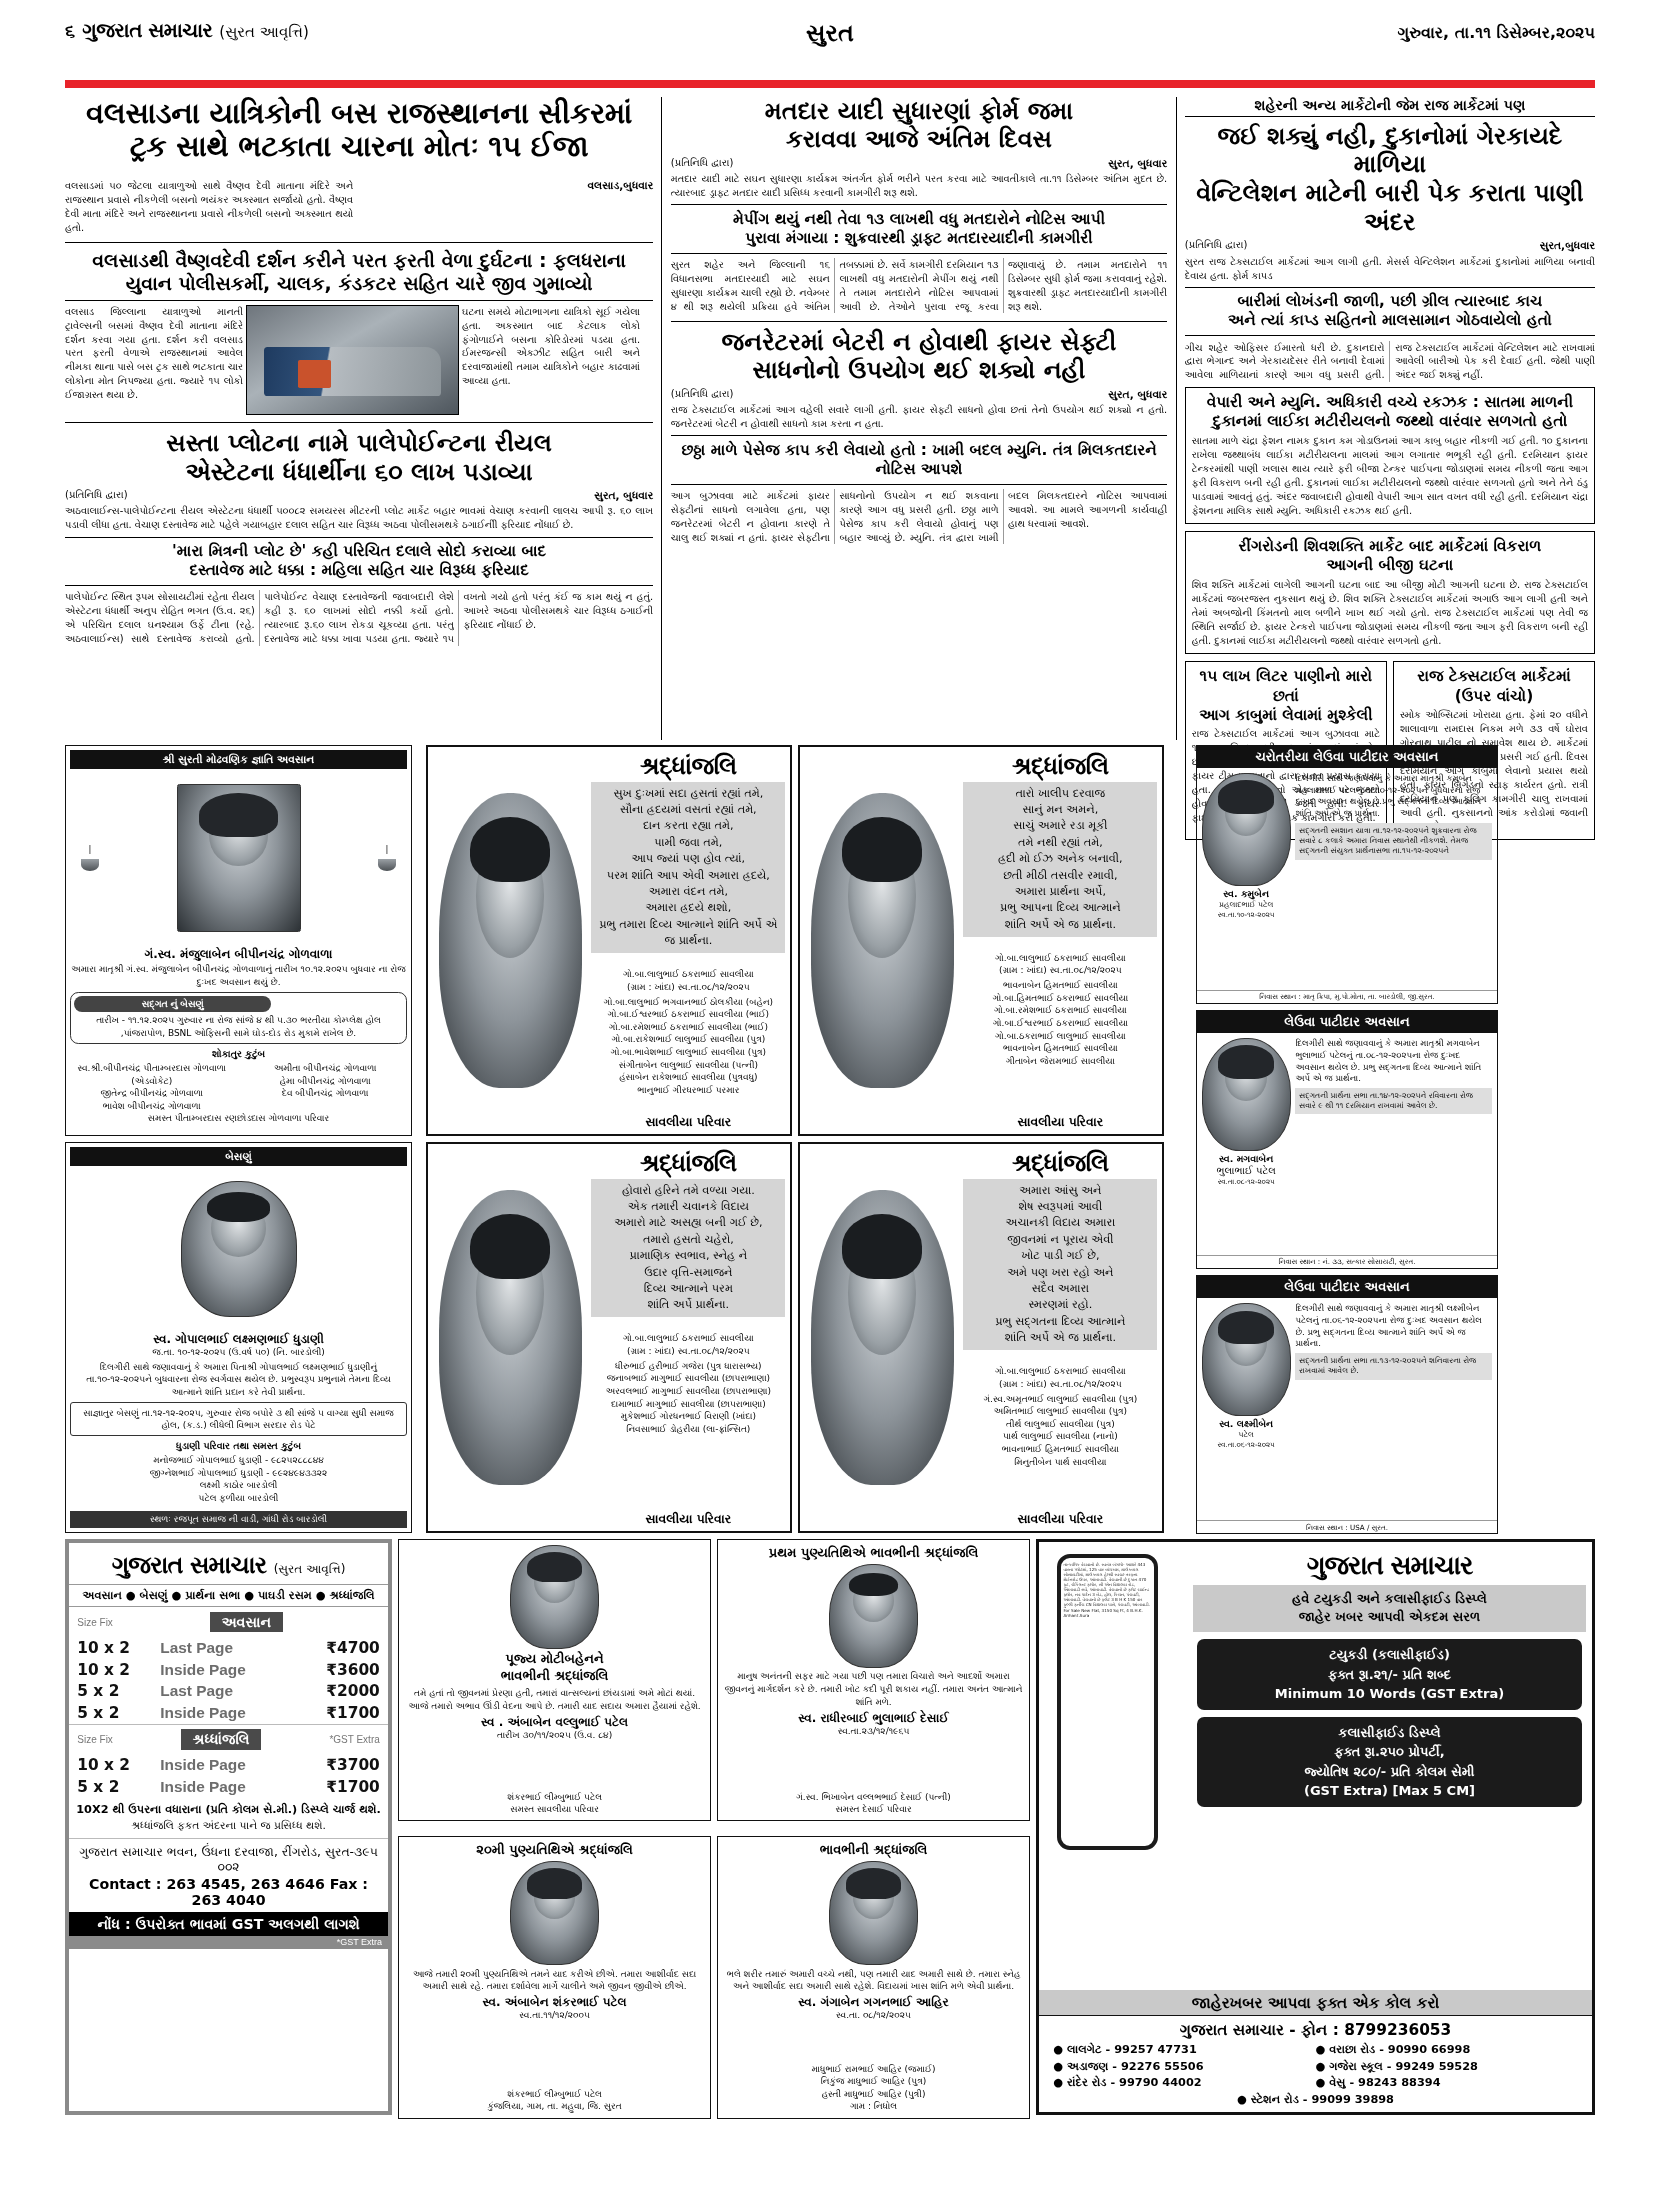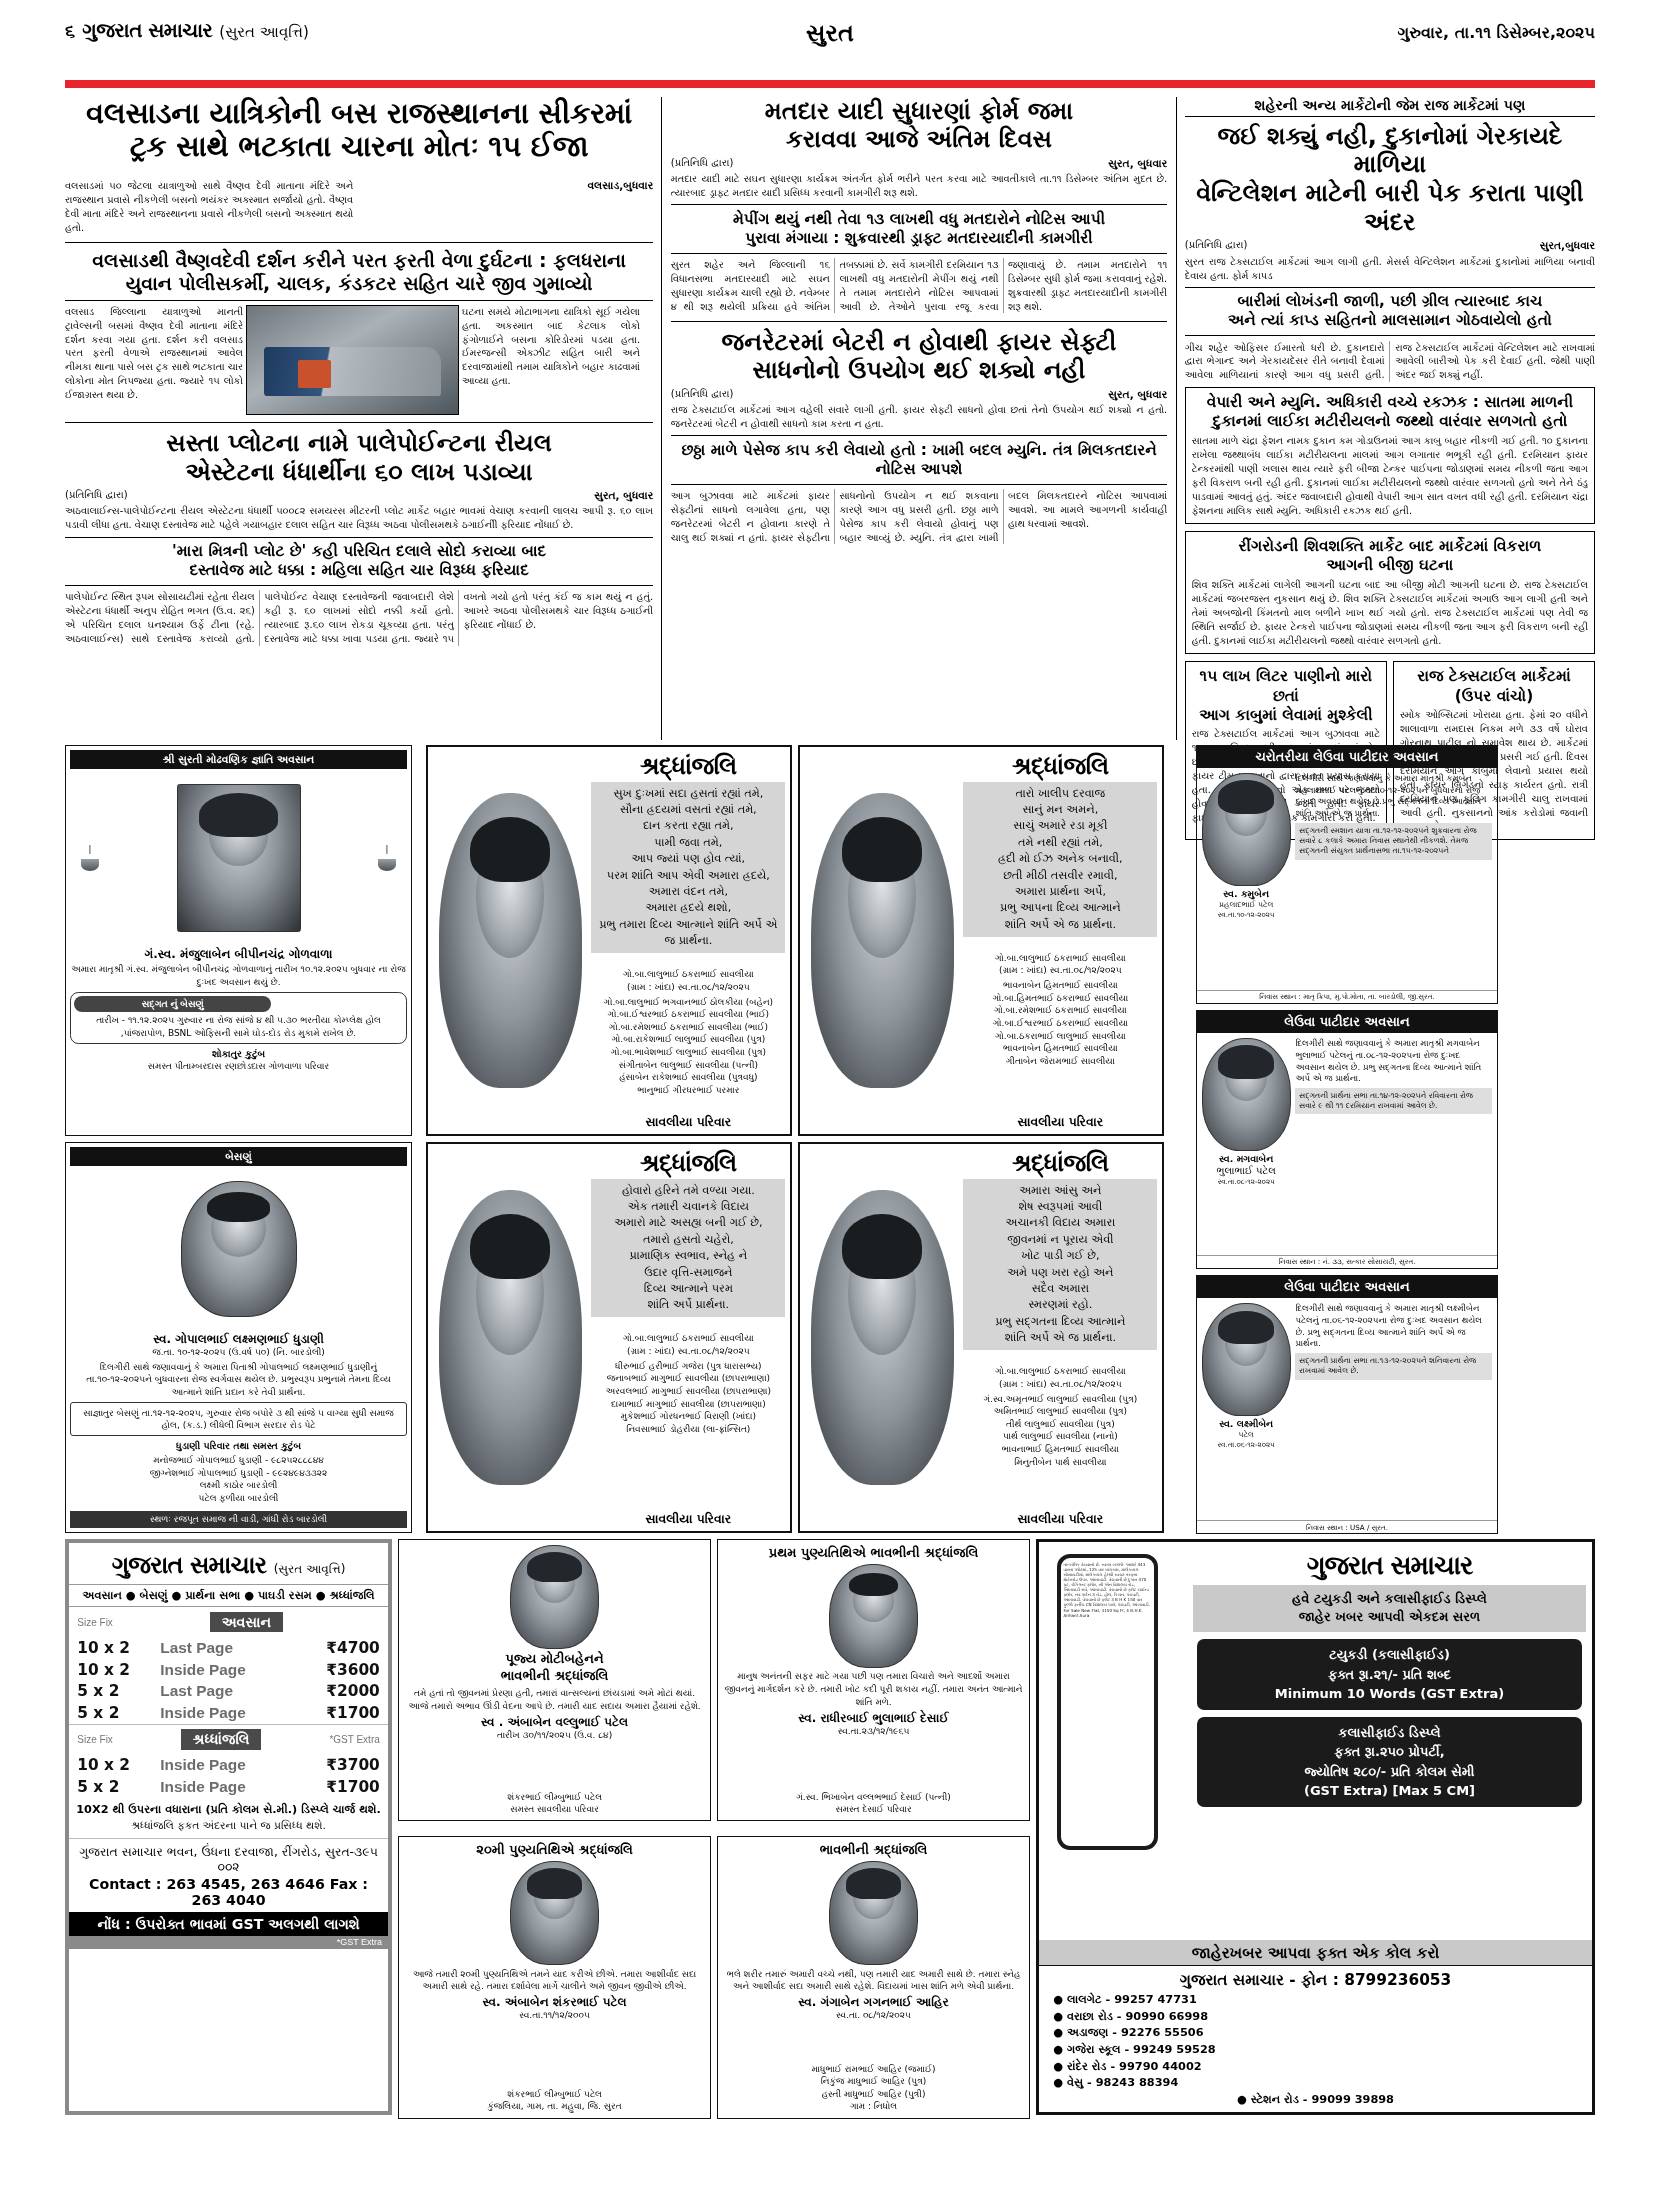--- a/index.html
+++ b/index.html
@@ -148,21 +148,21 @@
              font-family: "DejaVu Sans", sans-serif; padding: 4.7px 0 3.6px 0; }
   .ca-band { background: #c9c9c9; text-align: center; font-size: 13px; font-weight: bold;
              padding: 4.7px 2.4px; line-height: 1.45; font-family: "DejaVu Sans", sans-serif; }
   .ca-pill { background: #1b1b1b; color: #fff; border-radius: 7.1px; text-align: center;
              padding: 6px 4.7px; margin: 7.1px 3.6px; font-size: 13px; font-weight: bold;
              line-height: 1.5; font-family: "DejaVu Sans", sans-serif; }
   .ca-callband { background: #c9c9c9; text-align: center; font-size: 15.4px; font-weight: bold;
                  padding: 3.6px; border-bottom: 1.8px solid #111; font-family: "DejaVu Sans", sans-serif; }
   .ca-main { text-align: center; font-size: 15.4px; font-weight: bold; padding: 4.7px 0 2.4px 0;
              font-family: "DejaVu Sans", sans-serif; }
-  .ca-nums { display: flex; flex-wrap: wrap; padding: 0 14.2px 4.7px 14.2px; flex-direction: column; }
+  .ca-nums { display: flex; flex-wrap: wrap; padding: 0 14.2px 4.7px 14.2px; }
   .ca-nums div { width: 50%; font-size: 11.3px; font-weight: bold; padding: 1.8px 0;
                  font-family: "DejaVu Sans", sans-serif; }
   .ca-nums div.full { width: 100%; text-align: center; }
 
   .memo-card { border: 1.8px solid #111; height: 100%; padding: 4.7px; display: flex;
                flex-direction: column; align-items: center; }
   .memo-title { font-size: 13px; font-weight: bold; text-align: center; line-height: 1.3;
                 font-family: "DejaVu Sans", sans-serif; }
   .memo-txt { font-size: 9px; line-height: 1.4; text-align: center;
               font-family: "DejaVu Sans", sans-serif; }
@@ -335,20 +335,28 @@
           <div class="portrait female" style="width:124px;height:148px;border:1.8px solid #333;border-radius:2.4px;"></div>
           <span class="diya"></span>
         </div>
         <div class="memo-name mt8">ગં.સ્વ. મંજુલાબેન બીપીનચંદ્ર ગોળવાળા</div>
         <div class="memo-txt mt4">અમારા માતૃશ્રી ગં.સ્વ. મંજુલાબેન બીપીનચંદ્ર ગોળવાળાનું તારીખ ૧૦.૧૨.૨૦૨૫ બુધવાર ના રોજ દુઃખદ અવસાન થયું છે.</div>
         <div style="border:1.2px solid #333; border-radius:8.3px; padding:3.6px; margin-top:3.6px;">
           <div style="background:#444;color:#fff;border-radius:8.3px;font-size:9.5px;font-weight:bold;text-align:center;padding:1.8px 8.3px;display:inline-block;margin:0 auto;width:60%;">સદ્ગત નું બેસણું</div>
           <div class="memo-txt mt4">તારીખ - ૧૧.૧૨.૨૦૨૫ ગુરુવાર ના રોજ સાંજે ૪ થી ૫.૩૦ ભરતીયા કોમ્પ્લેક્ષ હોલ ,પાંજરાપોળ, BSNL ઓફિસની સામે ઘોડ-દોડ રોડ મુકામે રાખેલ છે.</div>
         </div>
         <div style="text-align:center;font-size:9.5px;font-weight:bold;margin-top:3.6px;font-family:'DejaVu Sans',sans-serif;">શોકાતુર કુટુંબ</div>
+        <div class="namelist mt4" style="columns:2;">
+          <div>સ્વ.શ્રી.બીપીનચંદ્ર પીતામ્બરદાસ ગોળવાળા (એડવોકેટ)</div>
+          <div>જીતેન્દ્ર બીપીનચંદ્ર ગોળવાળા</div>
+          <div>ભાવેશ બીપીનચંદ્ર ગોળવાળા</div>
+          <div>અમીતા બીપીનચંદ્ર ગોળવાળા</div>
+          <div>હેમા બીપીનચંદ્ર ગોળવાળા</div>
+          <div>દેવ બીપીનચંદ્ર ગોળવાળા</div>
+        </div>
         <div class="namelist">સમસ્ત પીતામ્બરદાસ રણછોડદાસ ગોળવાળા પરિવાર</div>
       </div>
 
       <div style="border:1.8px solid #111; height:391px; padding:3.6px; margin-top:6px; display:flex; flex-direction:column;">
         <div class="shrad-hdr">બેસણું</div>
         <div class="flex jc-c mt8">
           <div class="portrait male" style="width:116px;height:136px;border:1.8px solid #333;"></div>
         </div>
         <div class="memo-name mt8">સ્વ. ગોપાલભાઈ લક્ષ્મણભાઈ ધુડાણી</div>
         <div class="memo-txt">જ.તા. ૧૦-૧૨-૨૦૨૫ (ઉ.વર્ષ ૫૦) (નિ. બારડોલી)</div>

